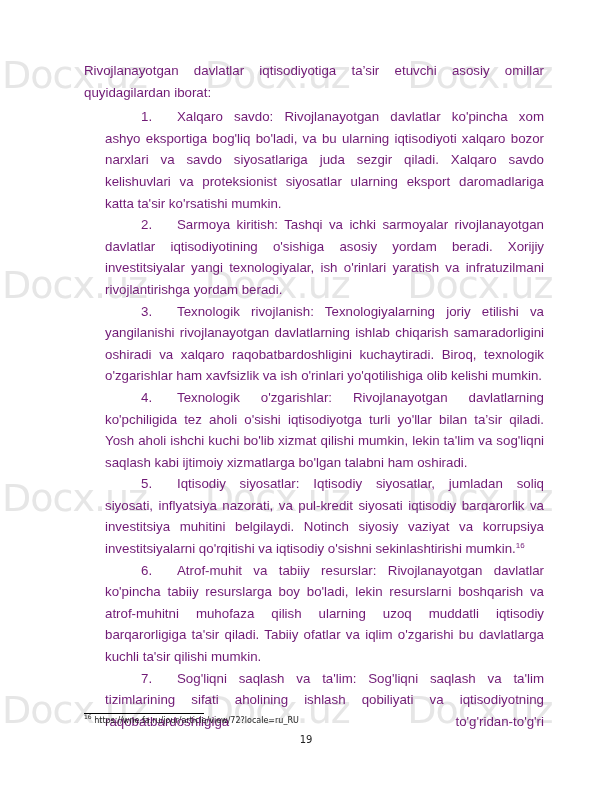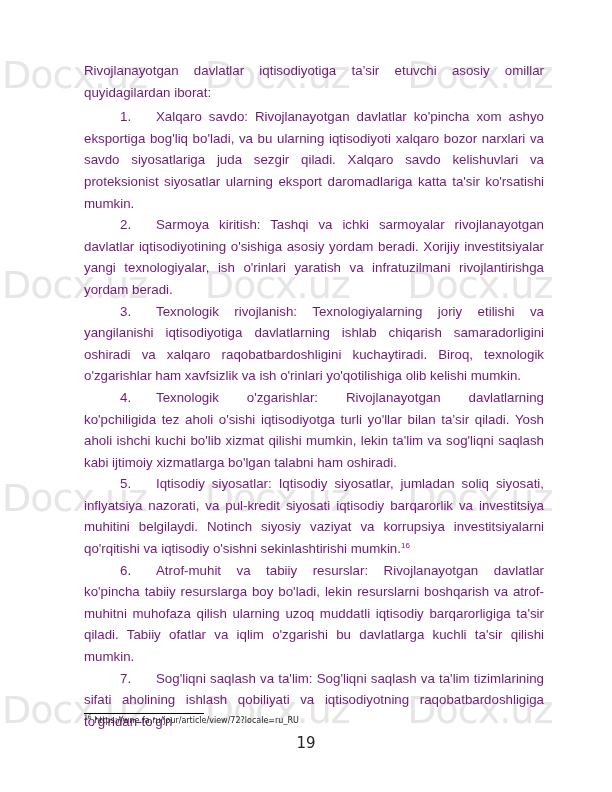--- a/index.html
+++ b/index.html
@@ -3,27 +3,27 @@
 <meta charset="utf-8">
 <style>
   html, body { margin:0; padding:0; background:#ffffff; }
   body { width:612px; height:792px; position:relative; overflow:hidden; }
   .page { position:absolute; left:0; top:0; width:612px; height:792px; background:#fff; }
   .watermark-row { position:absolute; left:0; width:612px; height:40px; display:flex; justify-content:space-between; padding:0 2px; box-sizing:border-box; pointer-events:none; z-index:0; }
   .wm { font-family:"DejaVu Sans", sans-serif; font-size:38px; color:#e6e6e6; letter-spacing:-1px; line-height:40px; width:204px; }
   .body { position:absolute; left:84px; top:60px; width:460px; z-index:1;
           font-family:Liberation Sans, sans-serif; font-size:13.3px; line-height:21.6px; color:#701a75; }
   .p { text-align:justify; margin:0; }
-  .p.item { text-indent:36px; }
+  .p.item { text-indent:36px;margin-left:21px; }
   .num { display:inline-block; width:36px; text-indent:0; }
   sup { font-size:8px; line-height:0; vertical-align:super; }
   .fn-rule { position:absolute; left:84px; top:713px; width:120px; border-top:1px solid #000; z-index:1; }
   .footnote { position:absolute; left:84px; top:716px; font-family:"DejaVu Sans", sans-serif; font-size:8px; color:#222; z-index:1; }
   .footnote sup { font-size:6px; }
-  .page-num { position:absolute; left:0; width:612px; top:734px; text-align:center; font-family:"DejaVu Sans", sans-serif; font-size:15px; color:#222; z-index:1; }
+  .page-num { position:absolute; left:0; width:612px; top:734px; text-align:center; font-family:"DejaVu Sans", sans-serif; font-size:10px; color:#222; z-index:1; }
 </style>
 </head>
 <body>
 
 <div class="page">
 
   <div class="watermark-row" style="top:55px;">
     <span class="wm">Docx.uz</span>
     <span class="wm">Docx.uz</span>
     <span class="wm">Docx.uz</span>
@@ -44,21 +44,21 @@
     <span class="wm">Docx.uz</span>
   </div>
 
   <div class="body">
     <p class="p">Rivojlanayotgan davlatlar iqtisodiyotiga ta’sir etuvchi asosiy omillar quyidagilardan iborat:</p>
 
     <p class="p item" style="margin-top:3px;"><span class="num">1.</span><span>Xalqaro savdo: Rivojlanayotgan davlatlar ko'pincha xom ashyo eksportiga bog'liq bo'ladi, va bu ularning iqtisodiyoti xalqaro bozor narxlari va savdo siyosatlariga juda sezgir qiladi. Xalqaro savdo kelishuvlari va proteksionist siyosatlar ularning eksport daromadlariga katta ta'sir ko'rsatishi mumkin.</span></p>
 
     <p class="p item"><span class="num">2.</span><span>Sarmoya kiritish: Tashqi va ichki sarmoyalar rivojlanayotgan davlatlar iqtisodiyotining o'sishiga asosiy yordam beradi. Xorijiy investitsiyalar yangi texnologiyalar, ish o'rinlari yaratish va infratuzilmani rivojlantirishga yordam beradi.</span></p>
 
-    <p class="p item"><span class="num">3.</span><span>Texnologik rivojlanish: Texnologiyalarning joriy etilishi va yangilanishi iqtisodiyotiga davlatlarning ishlab chiqarish samaradorligini oshiradi va xalqaro raqobatbardoshligini kuchaytiradi. Biroq, texnologik o'zgarishlar ham xavfsizlik va ish o'rinlari yo'qotilishiga olib kelishi mumkin.</span></p>
+    <p class="p item"><span class="num">3.</span><span>Texnologik rivojlanish: Texnologiyalarning joriy etilishi va yangilanishi rivojlanayotgan davlatlarning ishlab chiqarish samaradorligini oshiradi va xalqaro raqobatbardoshligini kuchaytiradi. Biroq, texnologik o'zgarishlar ham xavfsizlik va ish o'rinlari yo'qotilishiga olib kelishi mumkin.</span></p>
 
     <p class="p item"><span class="num">4.</span><span>Texnologik o'zgarishlar: Rivojlanayotgan davlatlarning ko'pchiligida tez aholi o'sishi iqtisodiyotga turli yo'llar bilan ta’sir qiladi. Yosh aholi ishchi kuchi bo'lib xizmat qilishi mumkin, lekin ta'lim va sog'liqni saqlash kabi ijtimoiy xizmatlarga bo'lgan talabni ham oshiradi.</span></p>
 
     <p class="p item"><span class="num">5.</span><span>Iqtisodiy siyosatlar: Iqtisodiy siyosatlar, jumladan soliq siyosati, inflyatsiya nazorati, va pul-kredit siyosati iqtisodiy barqarorlik va investitsiya muhitini belgilaydi. Notinch siyosiy vaziyat va korrupsiya investitsiyalarni qo'rqitishi va iqtisodiy o'sishni sekinlashtirishi mumkin.</span><sup>16</sup></p>
 
     <p class="p item"><span class="num">6.</span><span>Atrof-muhit va tabiiy resurslar: Rivojlanayotgan davlatlar ko'pincha tabiiy resurslarga boy bo'ladi, lekin resurslarni boshqarish va atrof-muhitni muhofaza qilish ularning uzoq muddatli iqtisodiy barqarorligiga ta'sir qiladi. Tabiiy ofatlar va iqlim o'zgarishi bu davlatlarga kuchli ta'sir qilishi mumkin.</span></p>
 
     <p class="p item" style="text-align-last:justify;"><span class="num">7.</span><span>Sog'liqni saqlash va ta'lim: Sog'liqni saqlash va ta'lim tizimlarining sifati aholining ishlash qobiliyati va iqtisodiyotning raqobatbardoshligiga to'g'ridan-to'g'ri</span></p>
   </div>
 

